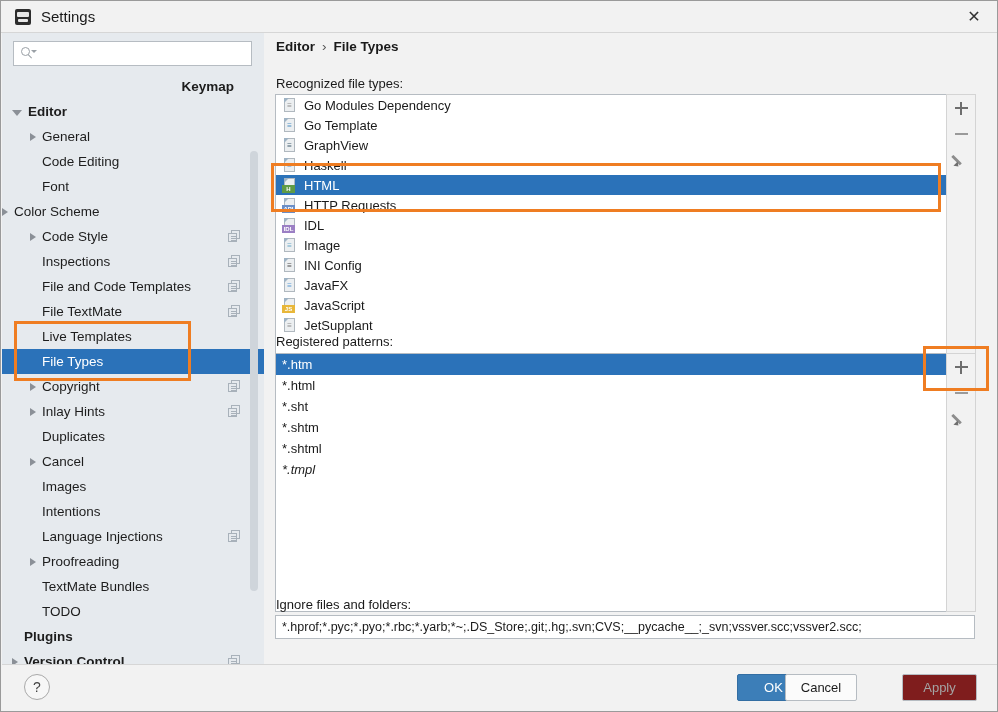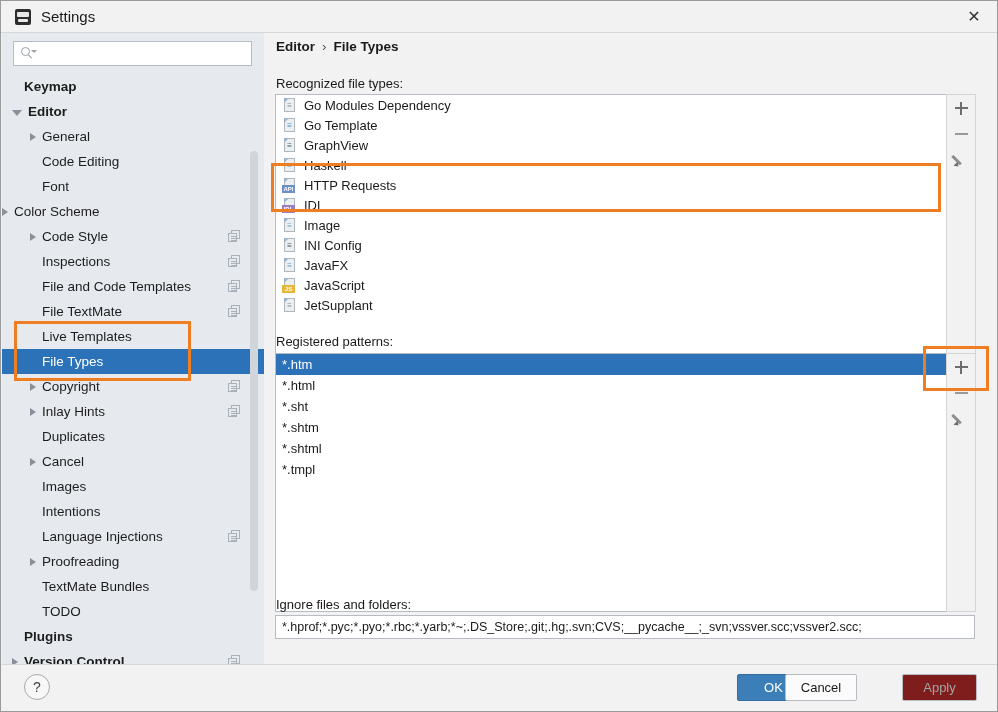--- a/index.html
+++ b/index.html
@@ -297,21 +297,21 @@
       <div class="search-box">
         <div class="search-ico">
           <div class="circ"></div>
             <div class="hdl"></div>
             <div class="tri"></div>
         </div>
         <input class="search-input" type="text" placeholder="" style="">
       </div>
     </div>
     <div class="tree" id="tree">
-        <div class="tree-row bold" style="padding-left: 10px;">
+        <div class="tree-row bold" style=" justify-content: flex-end;">
           <div class="arrow hidden"></div>
           <span class="lbl">Keymap</span>
         </div>
         <div class="tree-row bold" style="padding-left: 10px;">
           <div class="arrow down"></div>
           <span class="lbl">Editor</span>
         </div>
         <div class="tree-row" style="padding-left: 28px;">
           <div class="arrow"></div>
           <span class="lbl">General</span>
@@ -474,20 +474,28 @@
           <span>GraphView</span>
         </div>
         <div class="lrow">
           <div class="fico">
             <div class="page"></div>
             <div class="fold"></div>
             <div class="glyph" style="color:#5b9bd5">≡</div>
           </div>
           <span>Haskell</span>
         </div>
+        <div class="lrow sel">
+          <div class="fico">
+            <div class="page"></div>
+            <div class="fold"></div>
+            <div class="tag" style="background:#5f9b45">H</div>
+          </div>
+          <span>HTML</span>
+        </div>
         <div class="lrow">
           <div class="fico">
             <div class="page"></div>
             <div class="fold"></div>
             <div class="tag" style="background:#6c8fc7">API</div>
           </div>
           <span>HTTP Requests</span>
         </div>
         <div class="lrow">
           <div class="fico">
@@ -570,21 +578,21 @@
         </div>
         <div class="lrow" style="height: 21px;">
           <span>*.sht</span>
         </div>
         <div class="lrow" style="height: 21px;">
           <span>*.shtm</span>
         </div>
         <div class="lrow" style="height: 21px;">
           <span>*.shtml</span>
         </div>
-        <div class="lrow" style="height: 21px;">
+        <div class="lrow" style="height: 21px; font-style: italic;">
           <span>*.tmpl</span>
         </div>
       </div>
 
     <div class="toolbar-v" style="left:682px; top:320px; height:259px; background:#f2f2f2;">
       <div class="tbtn">
         <div class="plus h"></div>
           <div class="plus v"></div>
       </div>
       <div class="tbtn">

